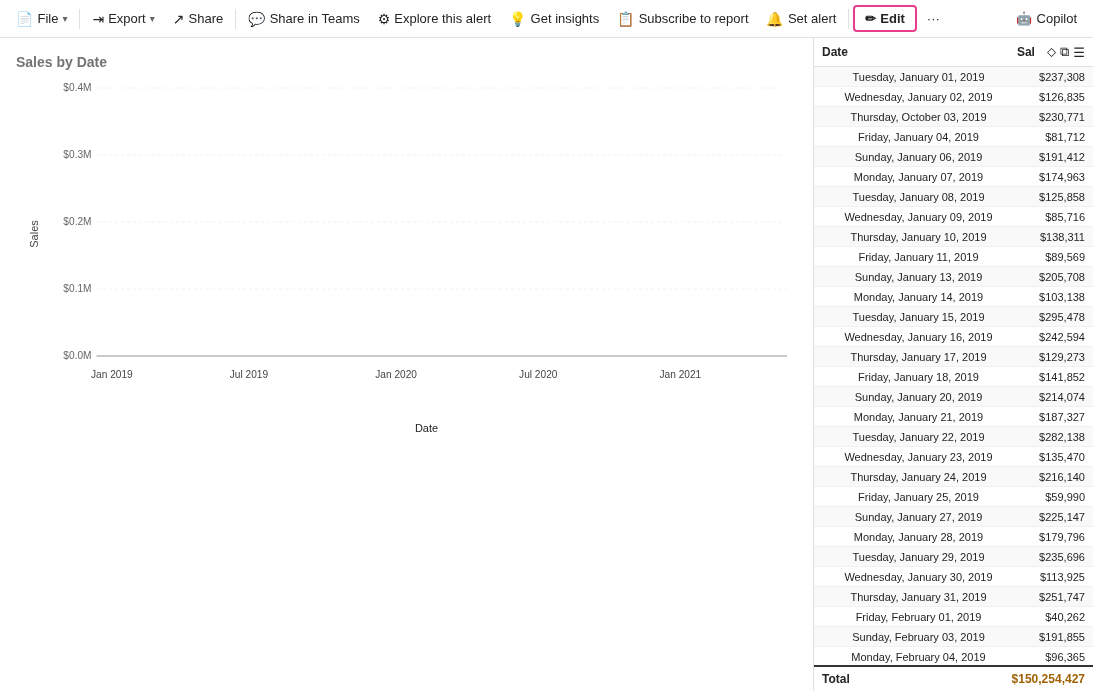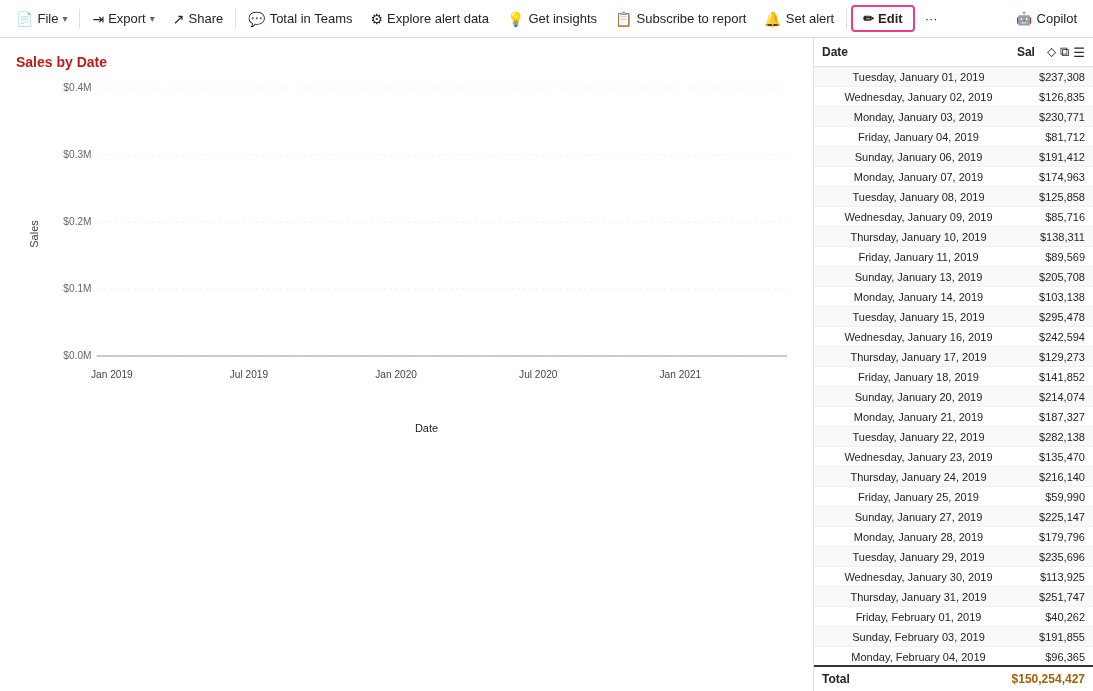--- a/index.html
+++ b/index.html
@@ -63,21 +63,21 @@
     
     #chart-area {
       flex: 1;
       padding: 16px;
       background: #fff;
       position: relative;
     }
     #chart-title {
       font-size: 14px;
       font-weight: 600;
-      color: #b91c1c;
+      color: #737373;
       margin-bottom: 8px;
     }
     #chart-container {
       position: relative;
       width: 100%;
       height: 340px;
     }
     .y-label {
       font-size: 10px;
       color: #666;
@@ -200,25 +200,25 @@
     <span>Export</span>
     <span class="chevron">▾</span>
   </div>
   <div class="toolbar-item">
     <span class="icon">↗</span>
     <span>Share</span>
   </div>
   <div class="toolbar-divider"></div>
   <div class="toolbar-item">
     <span class="icon">💬</span>
-    <span>Total in Teams</span>
+    <span>Share in Teams</span>
   </div>
   <div class="toolbar-item">
     <span class="icon">⚙</span>
-    <span>Explore alert data</span>
+    <span>Explore this alert</span>
   </div>
   <div class="toolbar-item">
     <span class="icon">💡</span>
     <span>Get insights</span>
   </div>
   <div class="toolbar-item">
     <span class="icon">📋</span>
     <span>Subscribe to report</span>
   </div>
   <div class="toolbar-item">
@@ -1017,21 +1017,21 @@
     <div id="table-body">
     <div class="table-row">
           <span class="cell-date">Tuesday, January 01, 2019</span>
           <span class="cell-val">$237,308</span>
         </div>
         <div class="table-row">
           <span class="cell-date">Wednesday, January 02, 2019</span>
           <span class="cell-val">$126,835</span>
         </div>
         <div class="table-row">
-          <span class="cell-date">Monday, January 03, 2019</span>
+          <span class="cell-date">Thursday, October 03, 2019</span>
           <span class="cell-val">$230,771</span>
         </div>
         <div class="table-row">
           <span class="cell-date">Friday, January 04, 2019</span>
           <span class="cell-val">$81,712</span>
         </div>
         <div class="table-row">
           <span class="cell-date">Sunday, January 06, 2019</span>
           <span class="cell-val">$191,412</span>
         </div>

